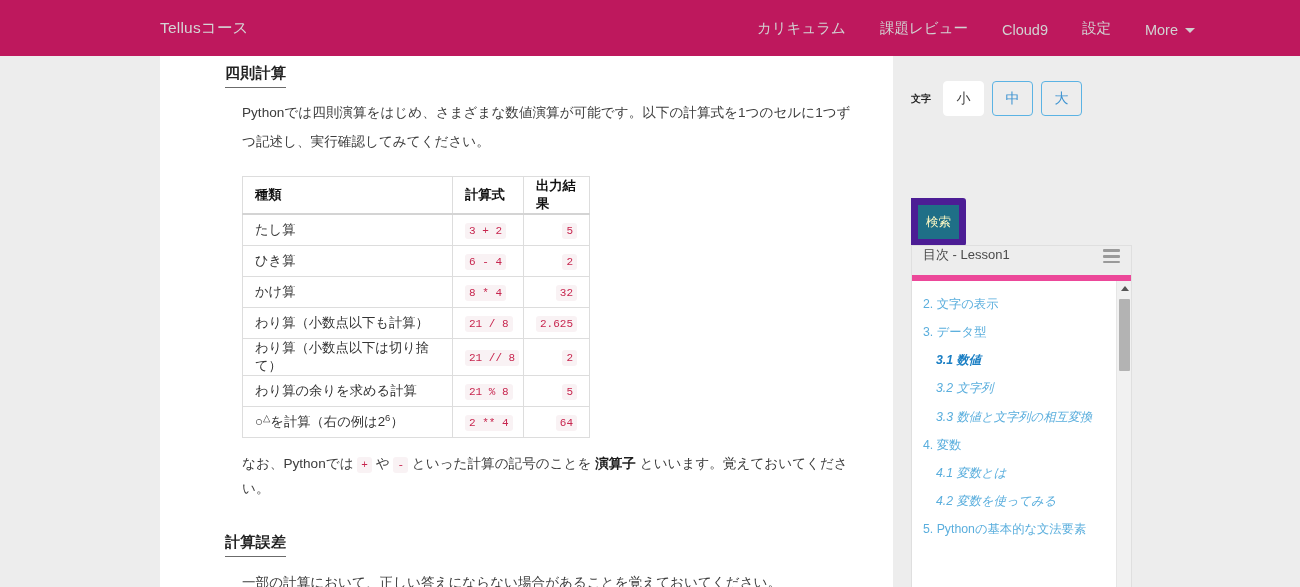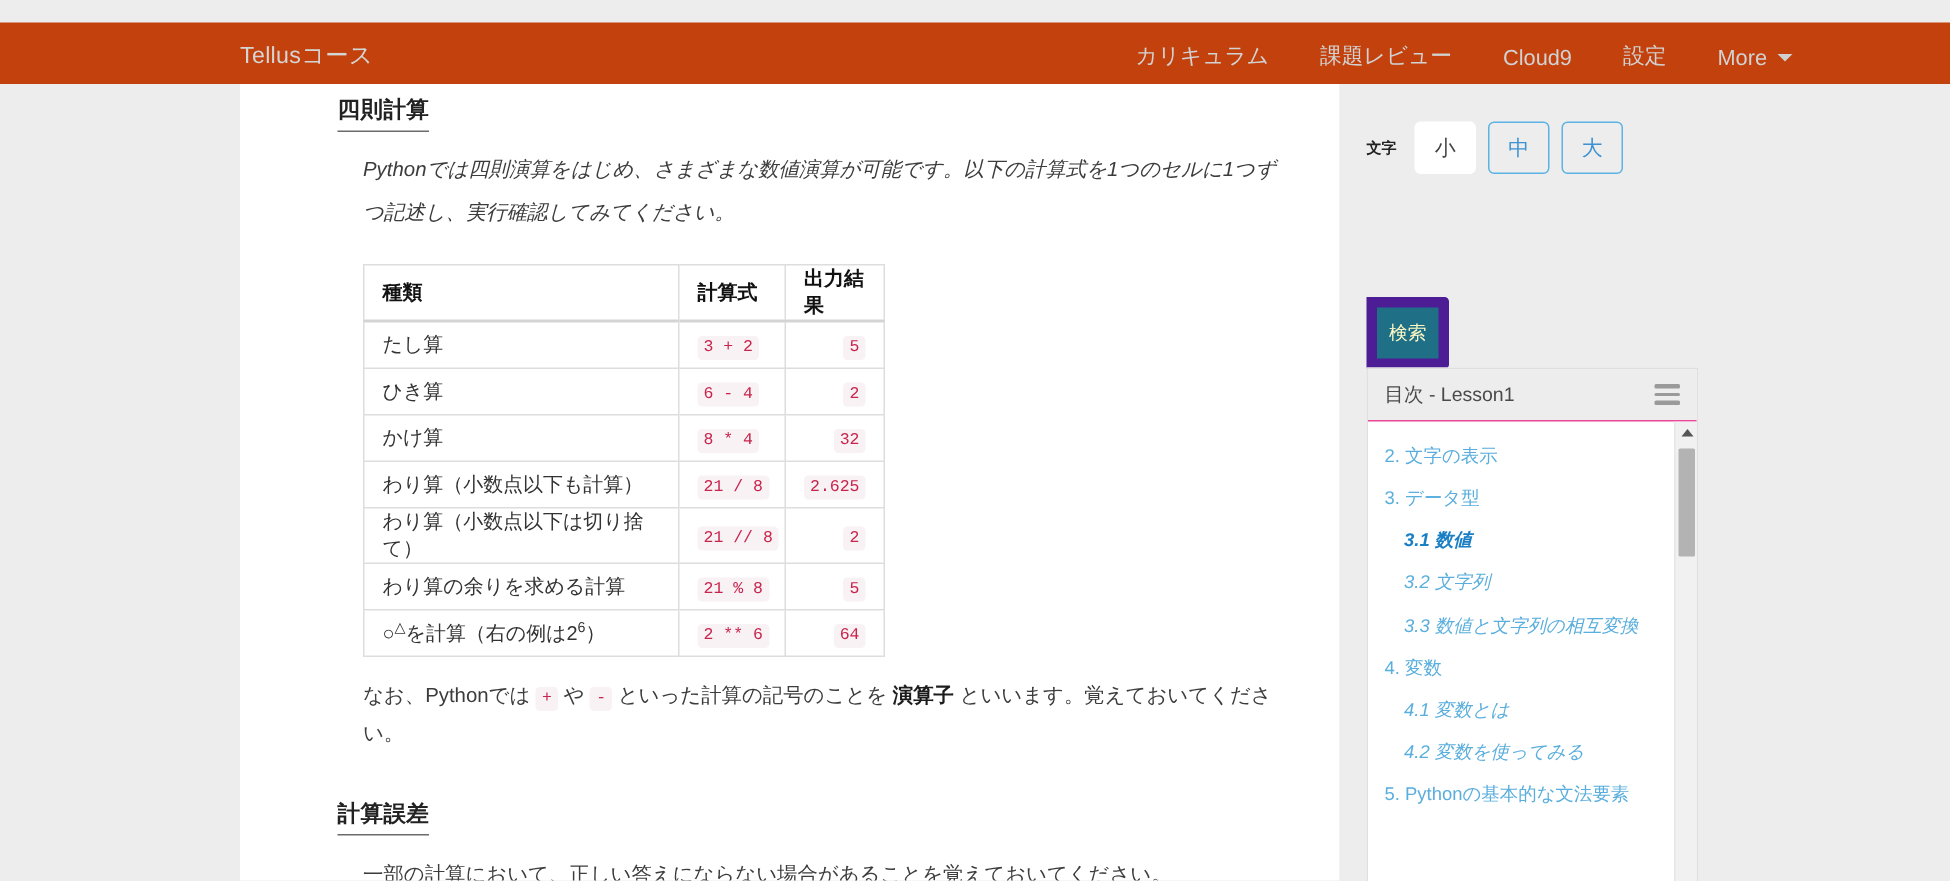--- a/index.html
+++ b/index.html
@@ -6,23 +6,23 @@
   html, body {
     margin: 0; padding: 0;
     width: 1300px; height: 587px;
     overflow: hidden;
     background: #ededed;
     font-family: "Liberation Sans", sans-serif;
   }
 
   
   .navbar {
-    position: absolute; top: 15px; left: 0;
-    width: 1300px; height: 44px;
-    background: #c2410c;
+    position: absolute; top: 0; left: 0;
+    width: 1300px; height: 56px;
+    background: #be185d;
     display: flex; align-items: center;
   }
   .brand {
     margin-left: 160px;
     color: #d5d5d5;
     font-size: 15.5px;
     letter-spacing: .2px;
     white-space: nowrap;
   }
   .nav-right {
@@ -76,21 +76,20 @@
   .sec-title-wrap { padding-top: 8px; }
   .sec-title-wrap.second { padding-top: 31px; }
 
   p.body-text {
     font-size: 13.6px;
     color: #3c3c3c;
     line-height: 2.1;
     margin: 11px 0 0 0;
     padding-left: 17px;
     max-width: 660px;
-    font-style: italic;
   }
   p.body-text2 {
     font-size: 13.6px;
     color: #3c3c3c;
     line-height: 1.9;
     margin: 13px 0 0 0;
     padding-left: 17px;
   }
   strong.kw { font-weight: bold; color: #1c1c1c; }
 
@@ -189,22 +188,22 @@
 
   .toc {
     position: absolute; top: 189px; left: 18px;
     width: 221px; height: 382px;
     border: 1px solid #dfdfdf;
     background: #ffffff;
   }
   .toc-head {
     height: 35px;
     background: #ededed;
-    border-bottom: 1px solid #ec4899;
-    display: flex; align-items: center;
+    border-bottom: 6px solid #ec4899;
+    display: flex; align-items: flex-start;
     padding: 0 11px;
   }
   .toc-title { font-size: 13px; color: #4a4a4a; }
   .burger { margin-left: auto; width: 17px; cursor: pointer; }
   .burger span {
     display: block; height: 2.6px;
     background: #9a9a9a;
     margin: 3.2px 0;
     border-radius: 1px;
   }
@@ -312,21 +311,21 @@
             <td class="c-expr"><code class="chip">21 // 8</code></td>
             <td class="c-out"><code class="chip">2</code></td>
           </tr>
           <tr>
             <td>わり算の余りを求める計算</td>
             <td class="c-expr"><code class="chip">21 % 8</code></td>
             <td class="c-out"><code class="chip">5</code></td>
           </tr>
           <tr>
             <td><span>○</span><span class="sup">△</span><span>を計算（右の例は2</span><span class="sup">6</span><span>）</span></td>
-            <td class="c-expr"><code class="chip">2 ** 6</code></td>
+            <td class="c-expr"><code class="chip">2 ** 4</code></td>
             <td class="c-out"><code class="chip">64</code></td>
           </tr>
         </tbody>
       </table>
 
       <p class="body-text2"><span>なお、Pythonでは </span><code class="chip">+</code><span> や </span><code class="chip">-</code><span> といった計算の記号のことを </span><strong class="kw">演算子</strong><span> といいます。覚えておいてください。</span></p>
 
       <div class="sec-title-wrap second">
         <h3 class="sec-title">計算誤差</h3>
       </div>

